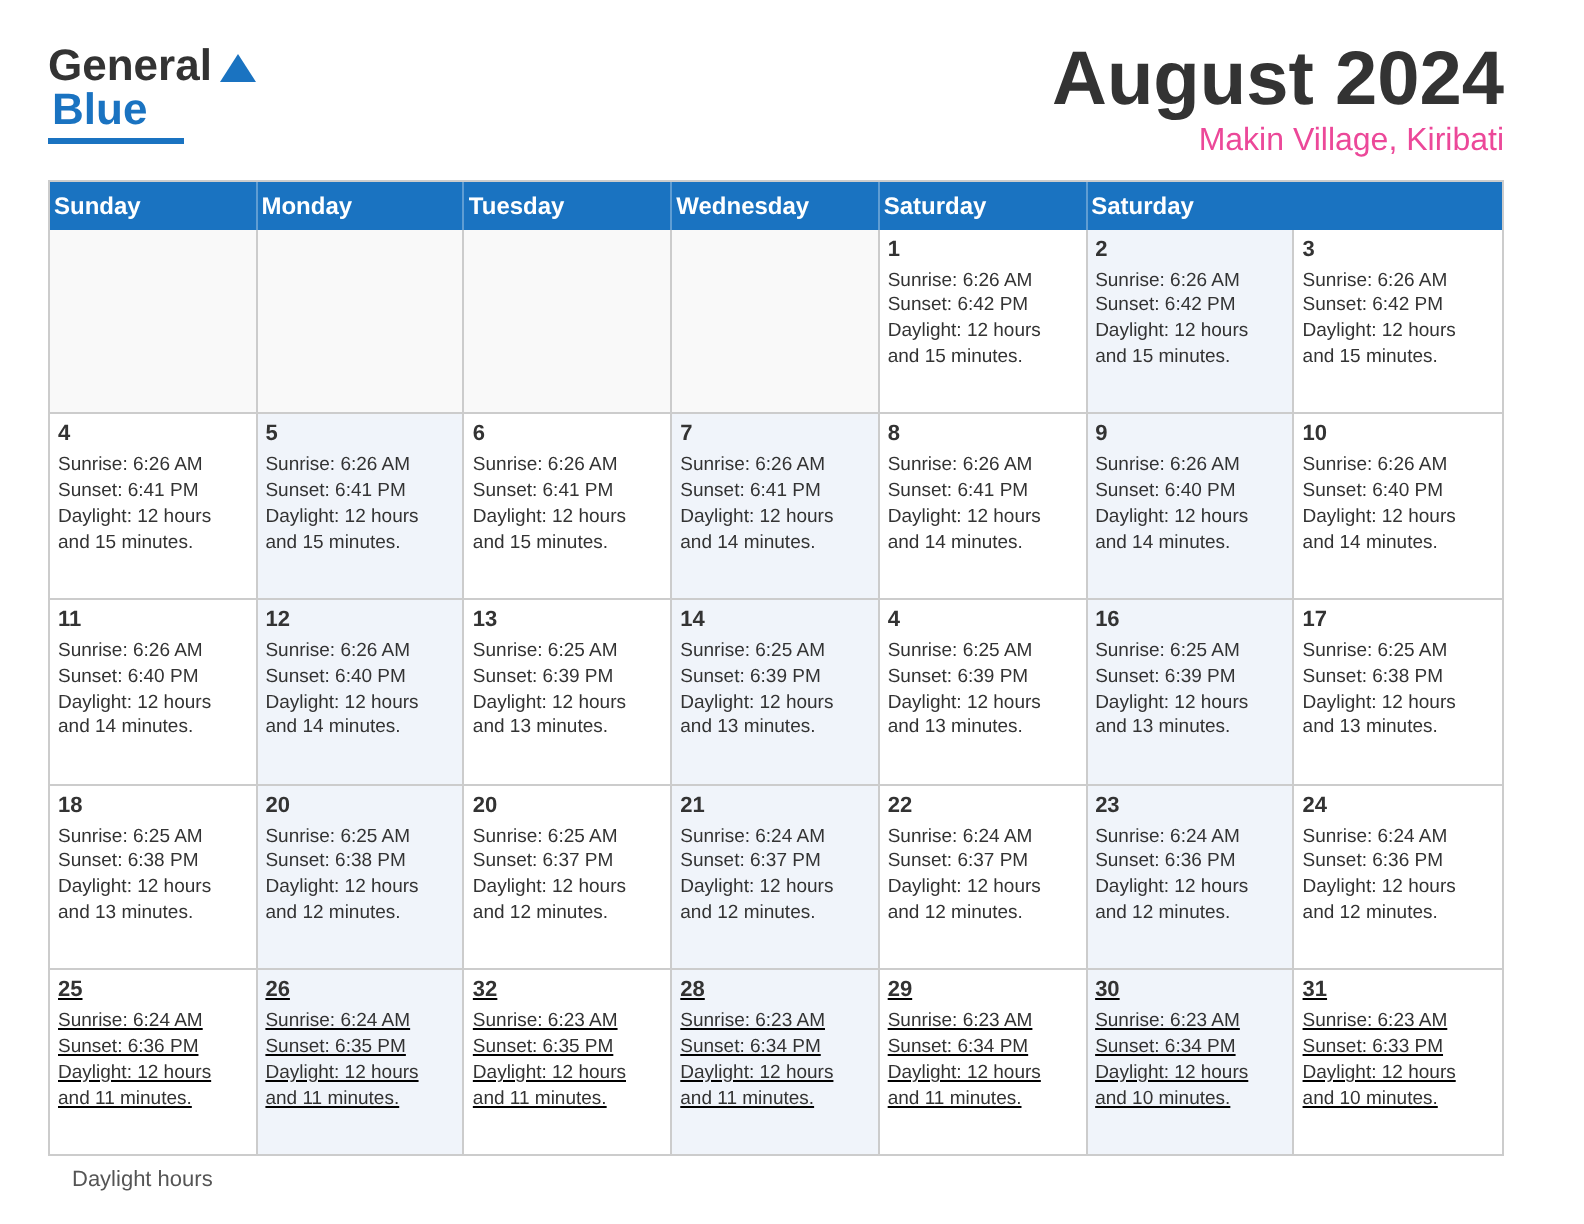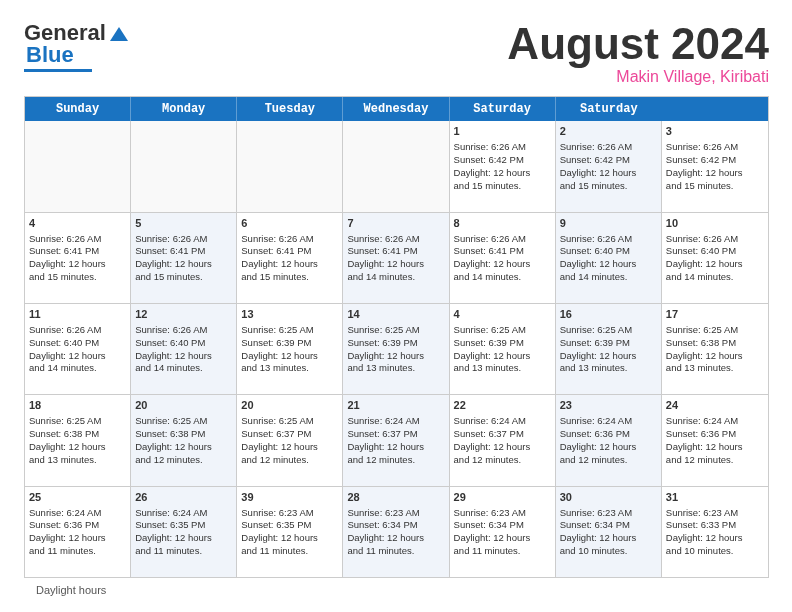--- a/index.html
+++ b/index.html
@@ -6,40 +6,40 @@
     body {
       font-family: Arial, sans-serif;
       background: #fff;
       width: 792px;
       height: 612px;
       overflow: hidden;
     }
     .page {
       width: 792px;
       height: 612px;
-      padding: 20px 23px 16px 24px;
+      padding: 20px 40px 16px 24px;
       display: flex;
       flex-direction: column;
     }
     .header {
       display: flex;
       justify-content: space-between;
       align-items: flex-start;
       margin-bottom: 10px;
     }
     .logo {
       display: flex;
       flex-direction: column;
       align-items: flex-start;
     }
     .title-block {
       text-align: right;
     }
     .main-title {
-      font-size: 44px;
+      font-size: 38px;
       font-weight: bold;
       color: #333;
       line-height: 1.1;
     }
     .sub-title {
       font-size: 16px;
       color: #ec4899;
     }
     .calendar {
       flex: 1;
@@ -49,38 +49,37 @@
     }
     .cal-header {
       display: grid;
       grid-template-columns: repeat(7, 1fr);
       background: #1a73c1;
     }
     .cal-header-cell {
       color: #fff;
       font-size: 12px;
       font-weight: bold;
-      text-align: center;
+      text-align: left;
       padding: 5px 2px;
       border-right: 1px solid rgba(255,255,255,0.3);
-      font-family: Liberation Mono, monospace;
     }
     .cal-header-cell:last-child { border-right: none; }
     .cal-body {
       flex: 1;
       display: flex;
       flex-direction: column;
     }
     .cal-row {
       display: grid;
       grid-template-columns: repeat(7, 1fr);
       flex: 1;
       border-bottom: 1px solid #ccc;
     }
-    .cal-row:last-child { border-bottom: none; }
+    .cal-row:last-child { border-bottom: none; text-decoration: underline; }
     .cal-cell {
       border-right: 1px solid #ccc;
       padding: 3px 4px;
       font-size: 9.5px;
       color: #333;
       background: #fff;
       line-height: 1.35;
     }
     .cal-cell:last-child { border-right: none; }
     .cal-cell.empty { background: #f9f9f9; }
@@ -320,21 +319,21 @@
             <div>and 11 minutes.</div>
           </div>
           <div class="cal-cell shaded">
             <div class="day-num">26</div>
             <div>Sunrise: 6:24 AM</div>
             <div>Sunset: 6:35 PM</div>
             <div>Daylight: 12 hours</div>
             <div>and 11 minutes.</div>
           </div>
           <div class="cal-cell">
-            <div class="day-num">39</div>
+            <div class="day-num">32</div>
             <div>Sunrise: 6:23 AM</div>
             <div>Sunset: 6:35 PM</div>
             <div>Daylight: 12 hours</div>
             <div>and 11 minutes.</div>
           </div>
           <div class="cal-cell shaded">
             <div class="day-num">28</div>
             <div>Sunrise: 6:23 AM</div>
             <div>Sunset: 6:34 PM</div>
             <div>Daylight: 12 hours</div>

